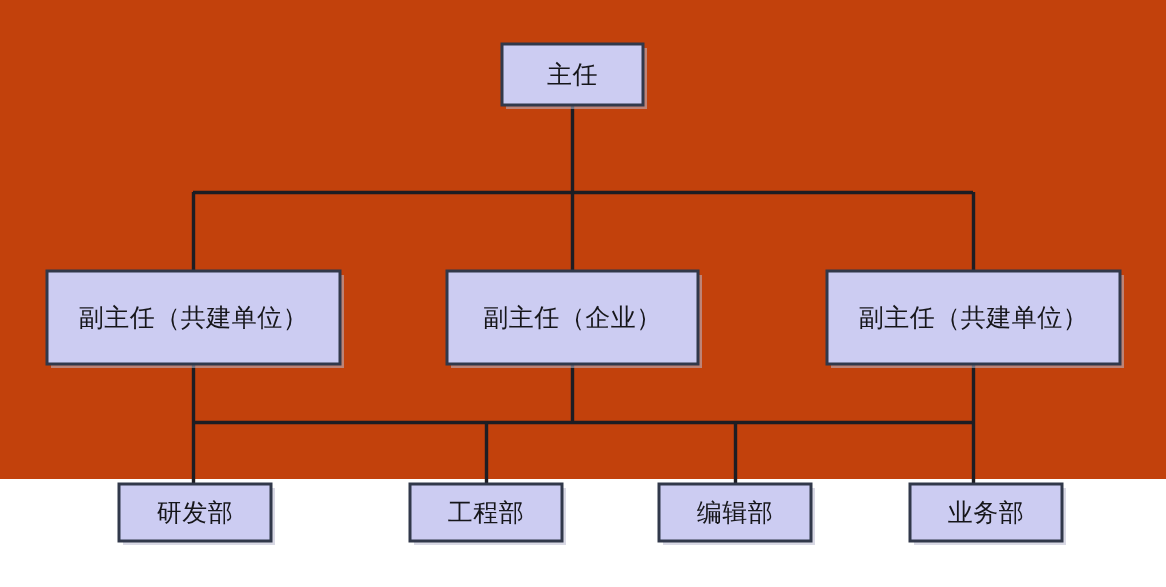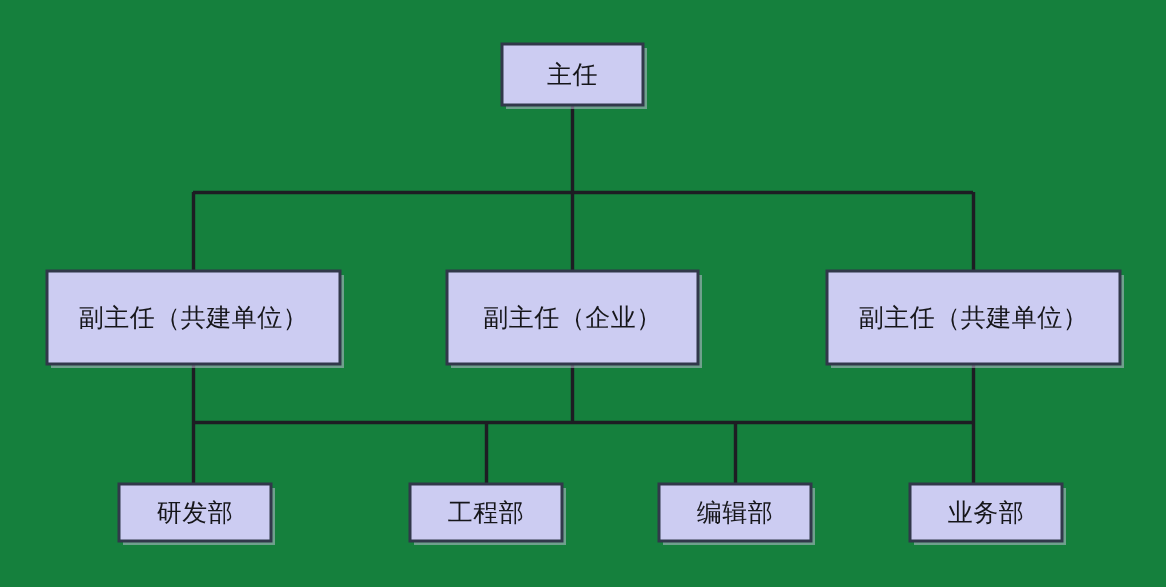--- a/index.html
+++ b/index.html
@@ -10,22 +10,22 @@
   }
   body {
     width: 1166px;
     height: 587px;
     font-family: "DejaVu Sans", "Liberation Sans", sans-serif;
     overflow: hidden;
   }
   #chart-root {
     position: relative;
     width: 1166px;
-    height: 587px;
-    background: #15803d;
+    height: 479px;
+    background: #c2410c;
   }
   #org-svg {
     position: absolute;
     left: 0;
     top: 0;
     width: 1166px;
     height: 587px;
     display: block;
   }
   .node-box {

